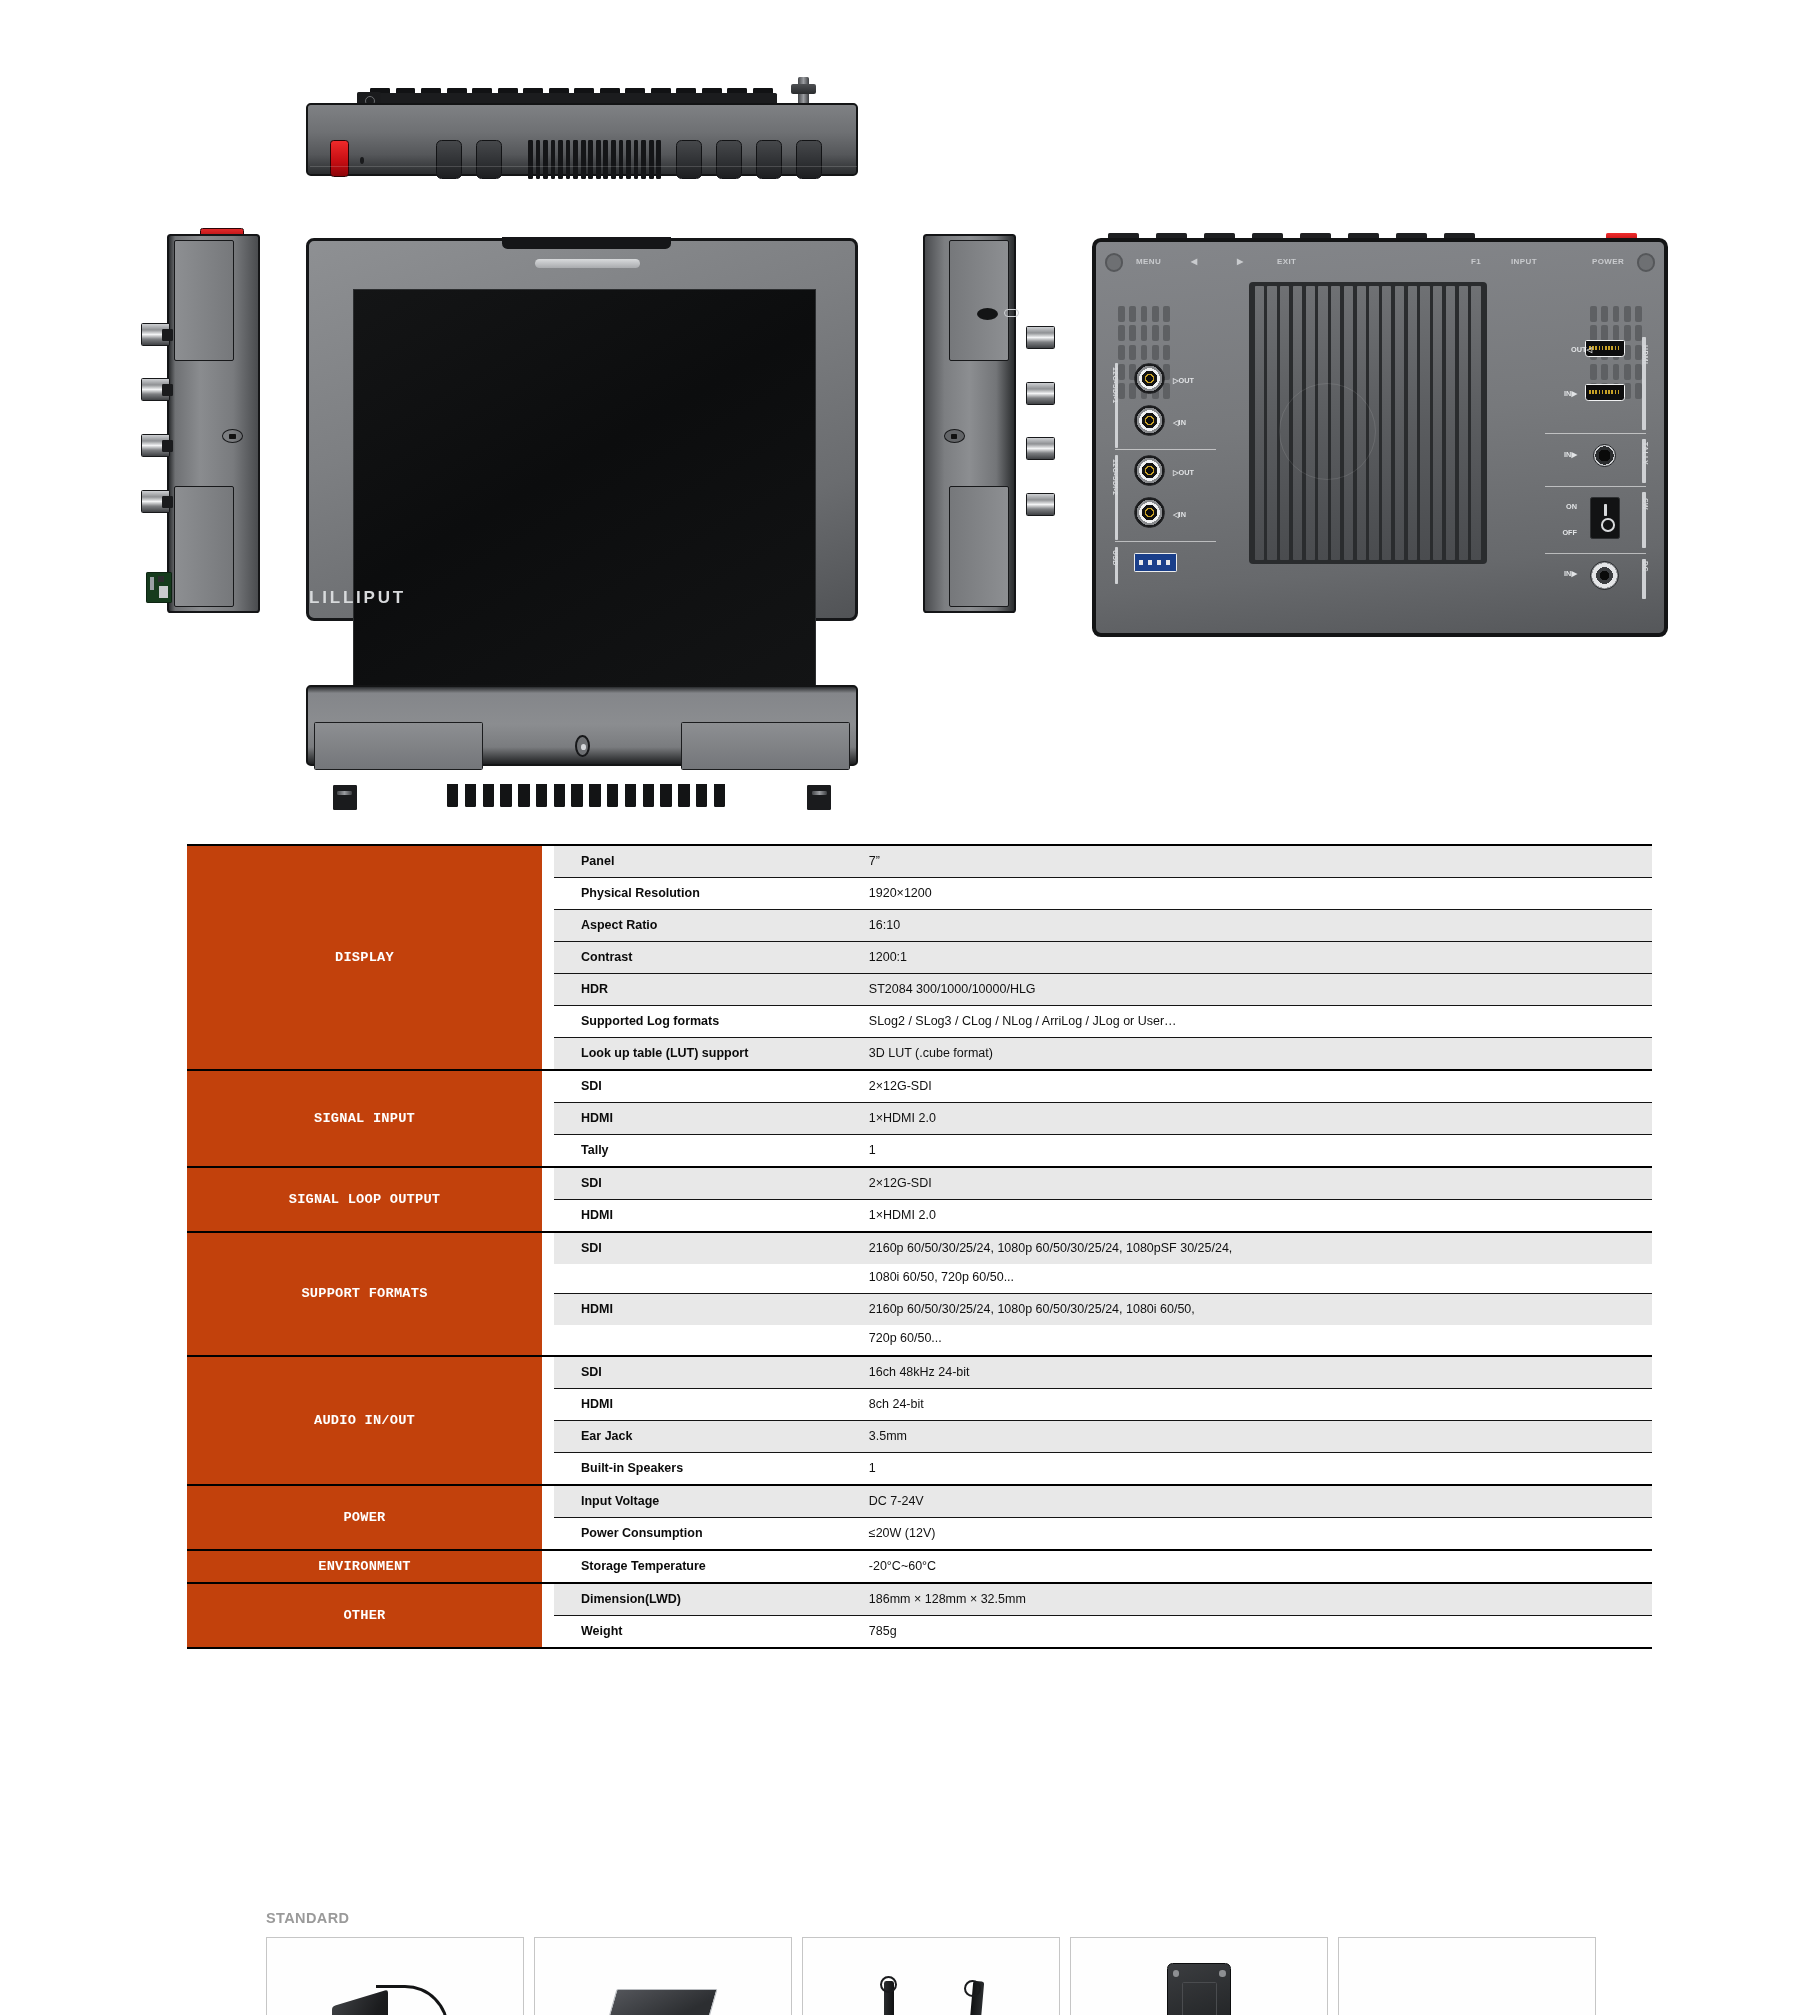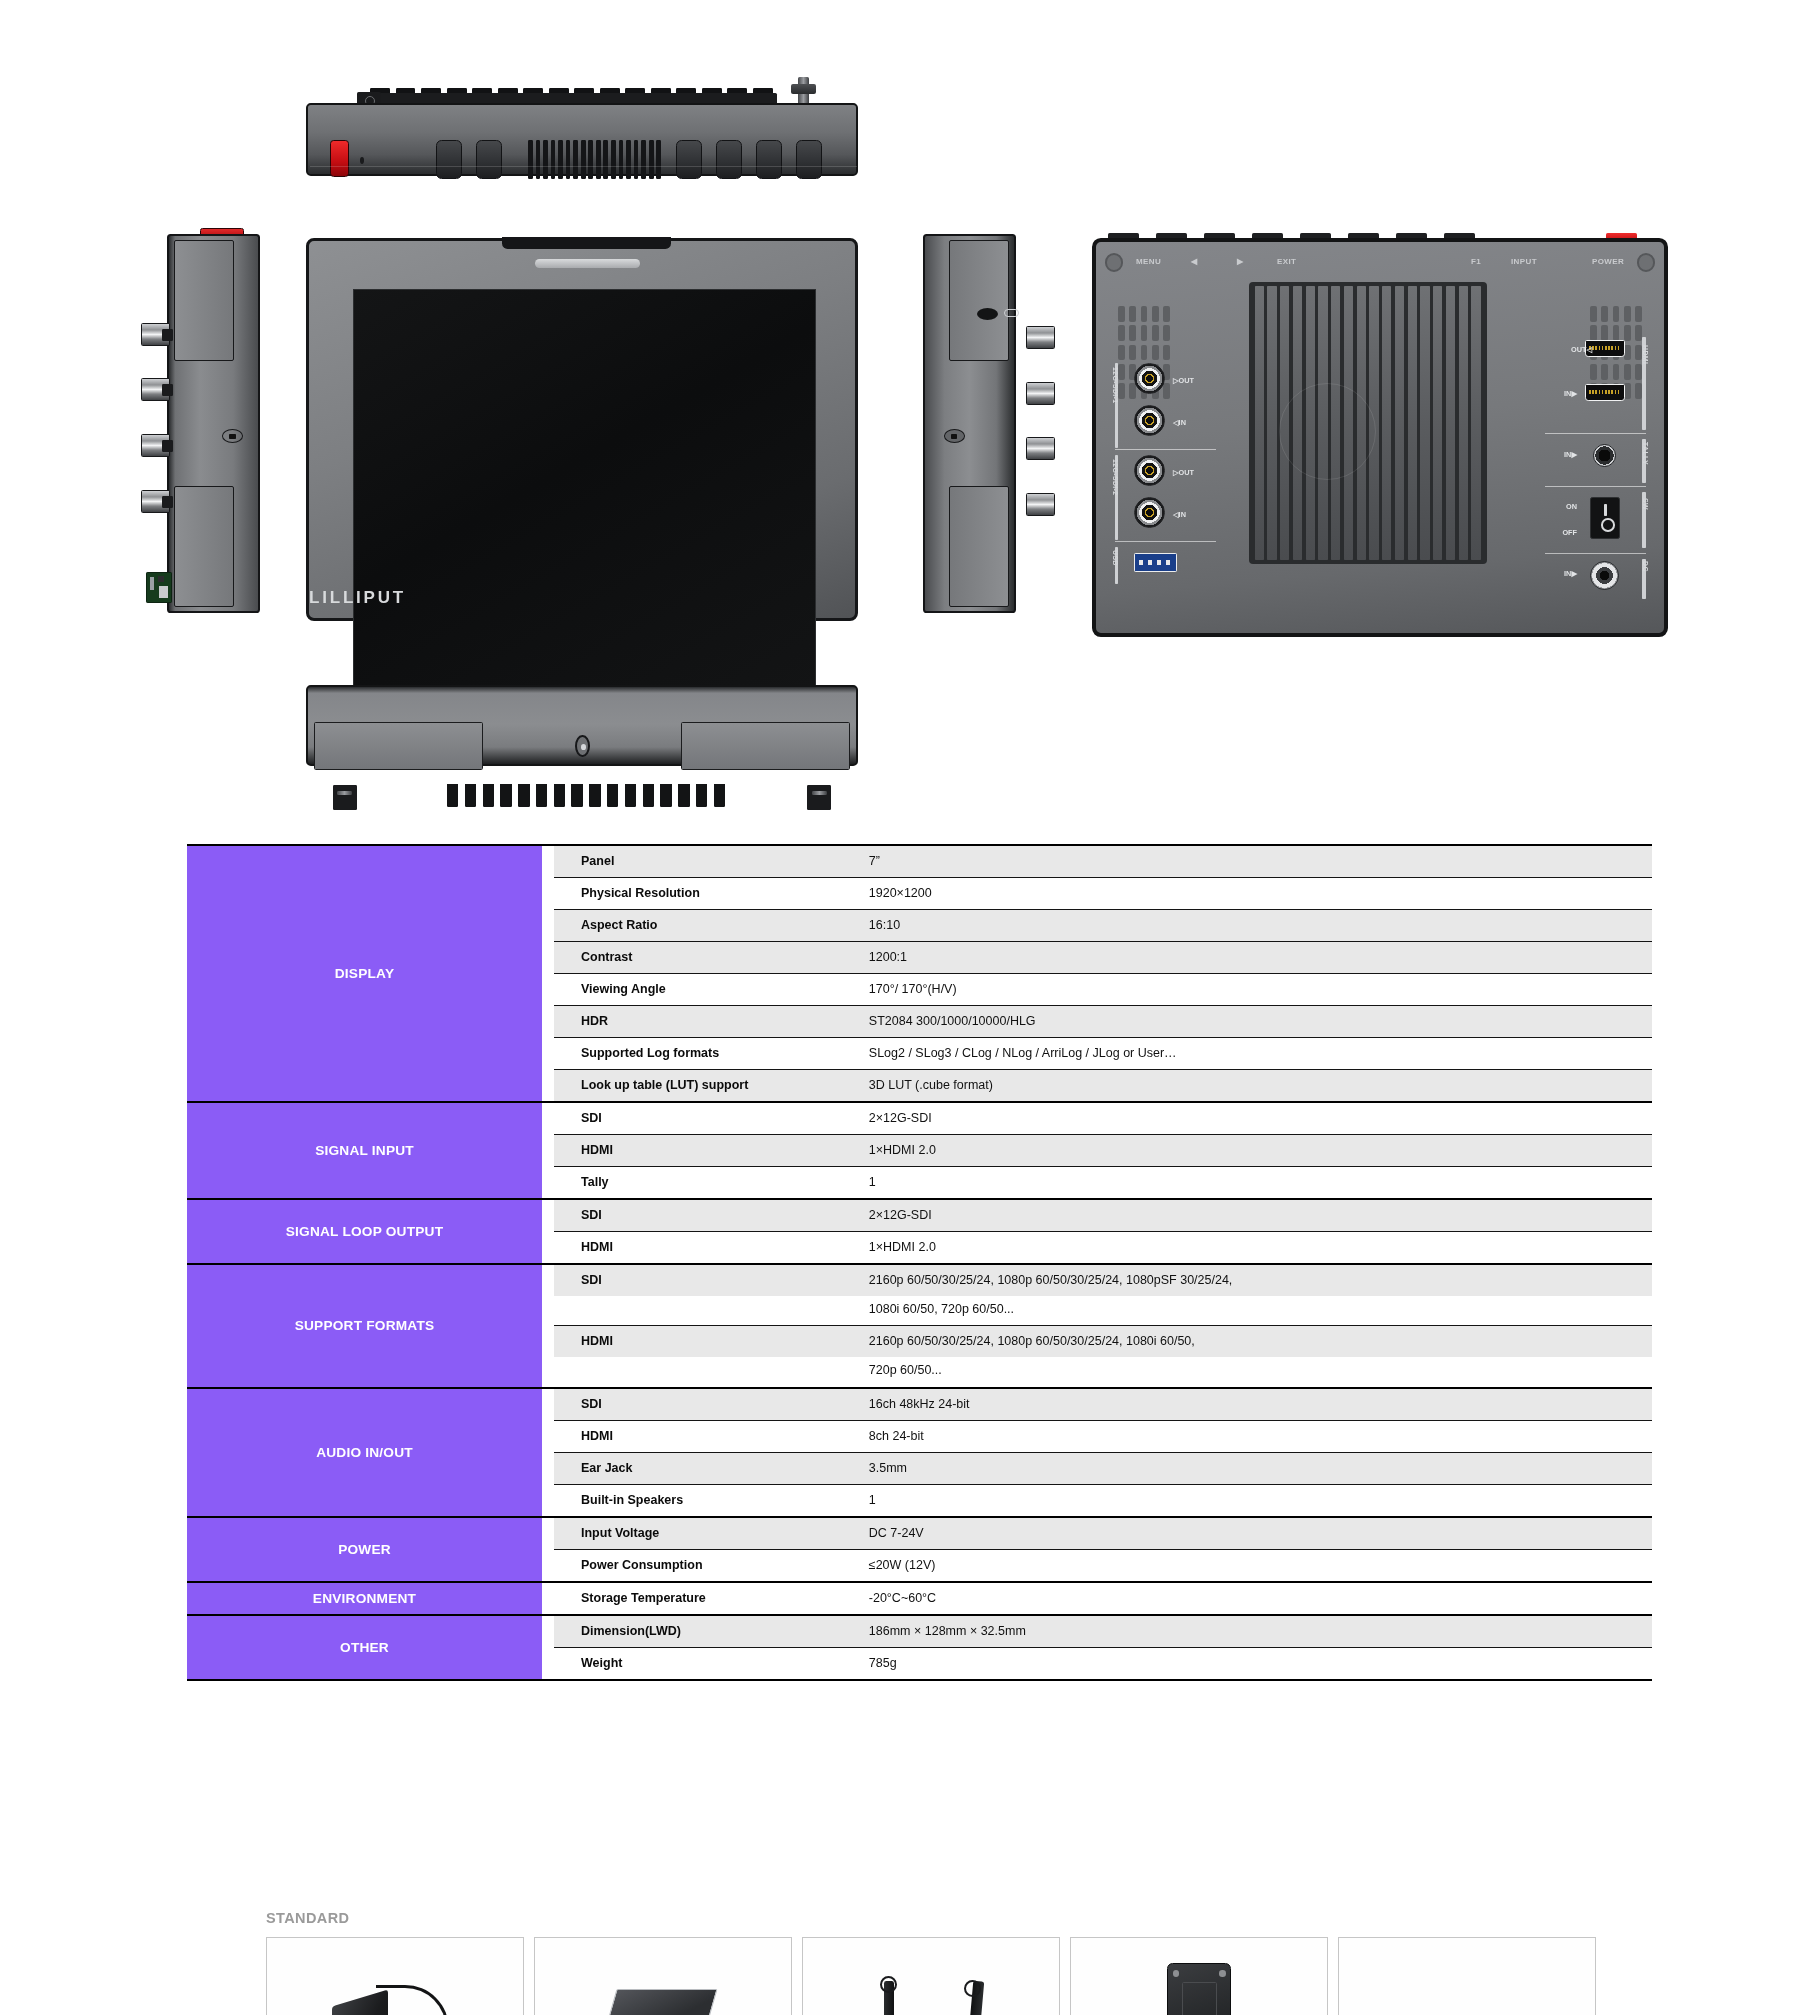--- a/index.html
+++ b/index.html
@@ -145,24 +145,24 @@
   .bv-fins i { flex:1; background:#131415; border-radius:0 0 1.2px 1.2px; display:block; }
   .bv-mount { position:absolute; bottom:-22px; width:24px; height:25px; background:#1a1b1d; border-radius:1.2px; }
   .bv-mount:after { content:""; position:absolute; left:4.8px; top:5.6px; width:14.5px; height:4.8px; background:linear-gradient(90deg,#45474a,#9a9ca0,#3c3e41); border-radius:1.2px; }
 
   
   .spec-table { position:absolute; left:187px; top:844px; width:1465px; }
   .spec-section { display:flex; border-bottom:2px solid #000; }
   .spec-section:first-child { border-top:2px solid #000; }
   .cat-cell {
     width:355px; flex:0 0 355px;
-    background:#8b5cf6;
+    background:#c2410c;
     display:flex; align-items:center; justify-content:center;
     color:#ffffff; font-size:13.7px; font-weight:700; letter-spacing:0.2px;
-    text-align:center; padding:0 8px;
+    text-align:center; padding:0 8px;font-family:Liberation Mono, monospace;
   }
   .rows-wrap { flex:1 1 auto; min-width:0;padding-left:12px; }
   .spec-row { display:flex; align-items:stretch; border-bottom:1.2px solid #141414; }
   .spec-row:last-child { border-bottom:none; }
   .spec-row.alt { background:#E8E8E8; }
   .spec-row.plain { background:#ffffff; }
   .row-label {
     width:310px; flex:0 0 310px;
     font-size:12.5px; font-weight:700; color:#0b0b0b;
     padding:8px 4px 8px 27px; line-height:1.2;
@@ -515,24 +515,20 @@
           <div class="row-value">1920×1200</div>
         </div>
       <div class="spec-row alt">
           <div class="row-label">Aspect Ratio</div>
           <div class="row-value">16:10</div>
         </div>
       <div class="spec-row alt">
           <div class="row-label">Contrast</div>
           <div class="row-value">1200:1</div>
         </div>
-      <div class="spec-row plain">
-          <div class="row-label">Viewing Angle</div>
-          <div class="row-value">170°/ 170°(H/V)</div>
-        </div>
       <div class="spec-row alt">
           <div class="row-label">HDR</div>
           <div class="row-value">ST2084 300/1000/10000/HLG</div>
         </div>
       <div class="spec-row plain">
           <div class="row-label">Supported Log formats</div>
           <div class="row-value">SLog2 / SLog3 / CLog / NLog / ArriLog / JLog or User…</div>
         </div>
       <div class="spec-row alt">
           <div class="row-label">Look up table (LUT) support</div>

